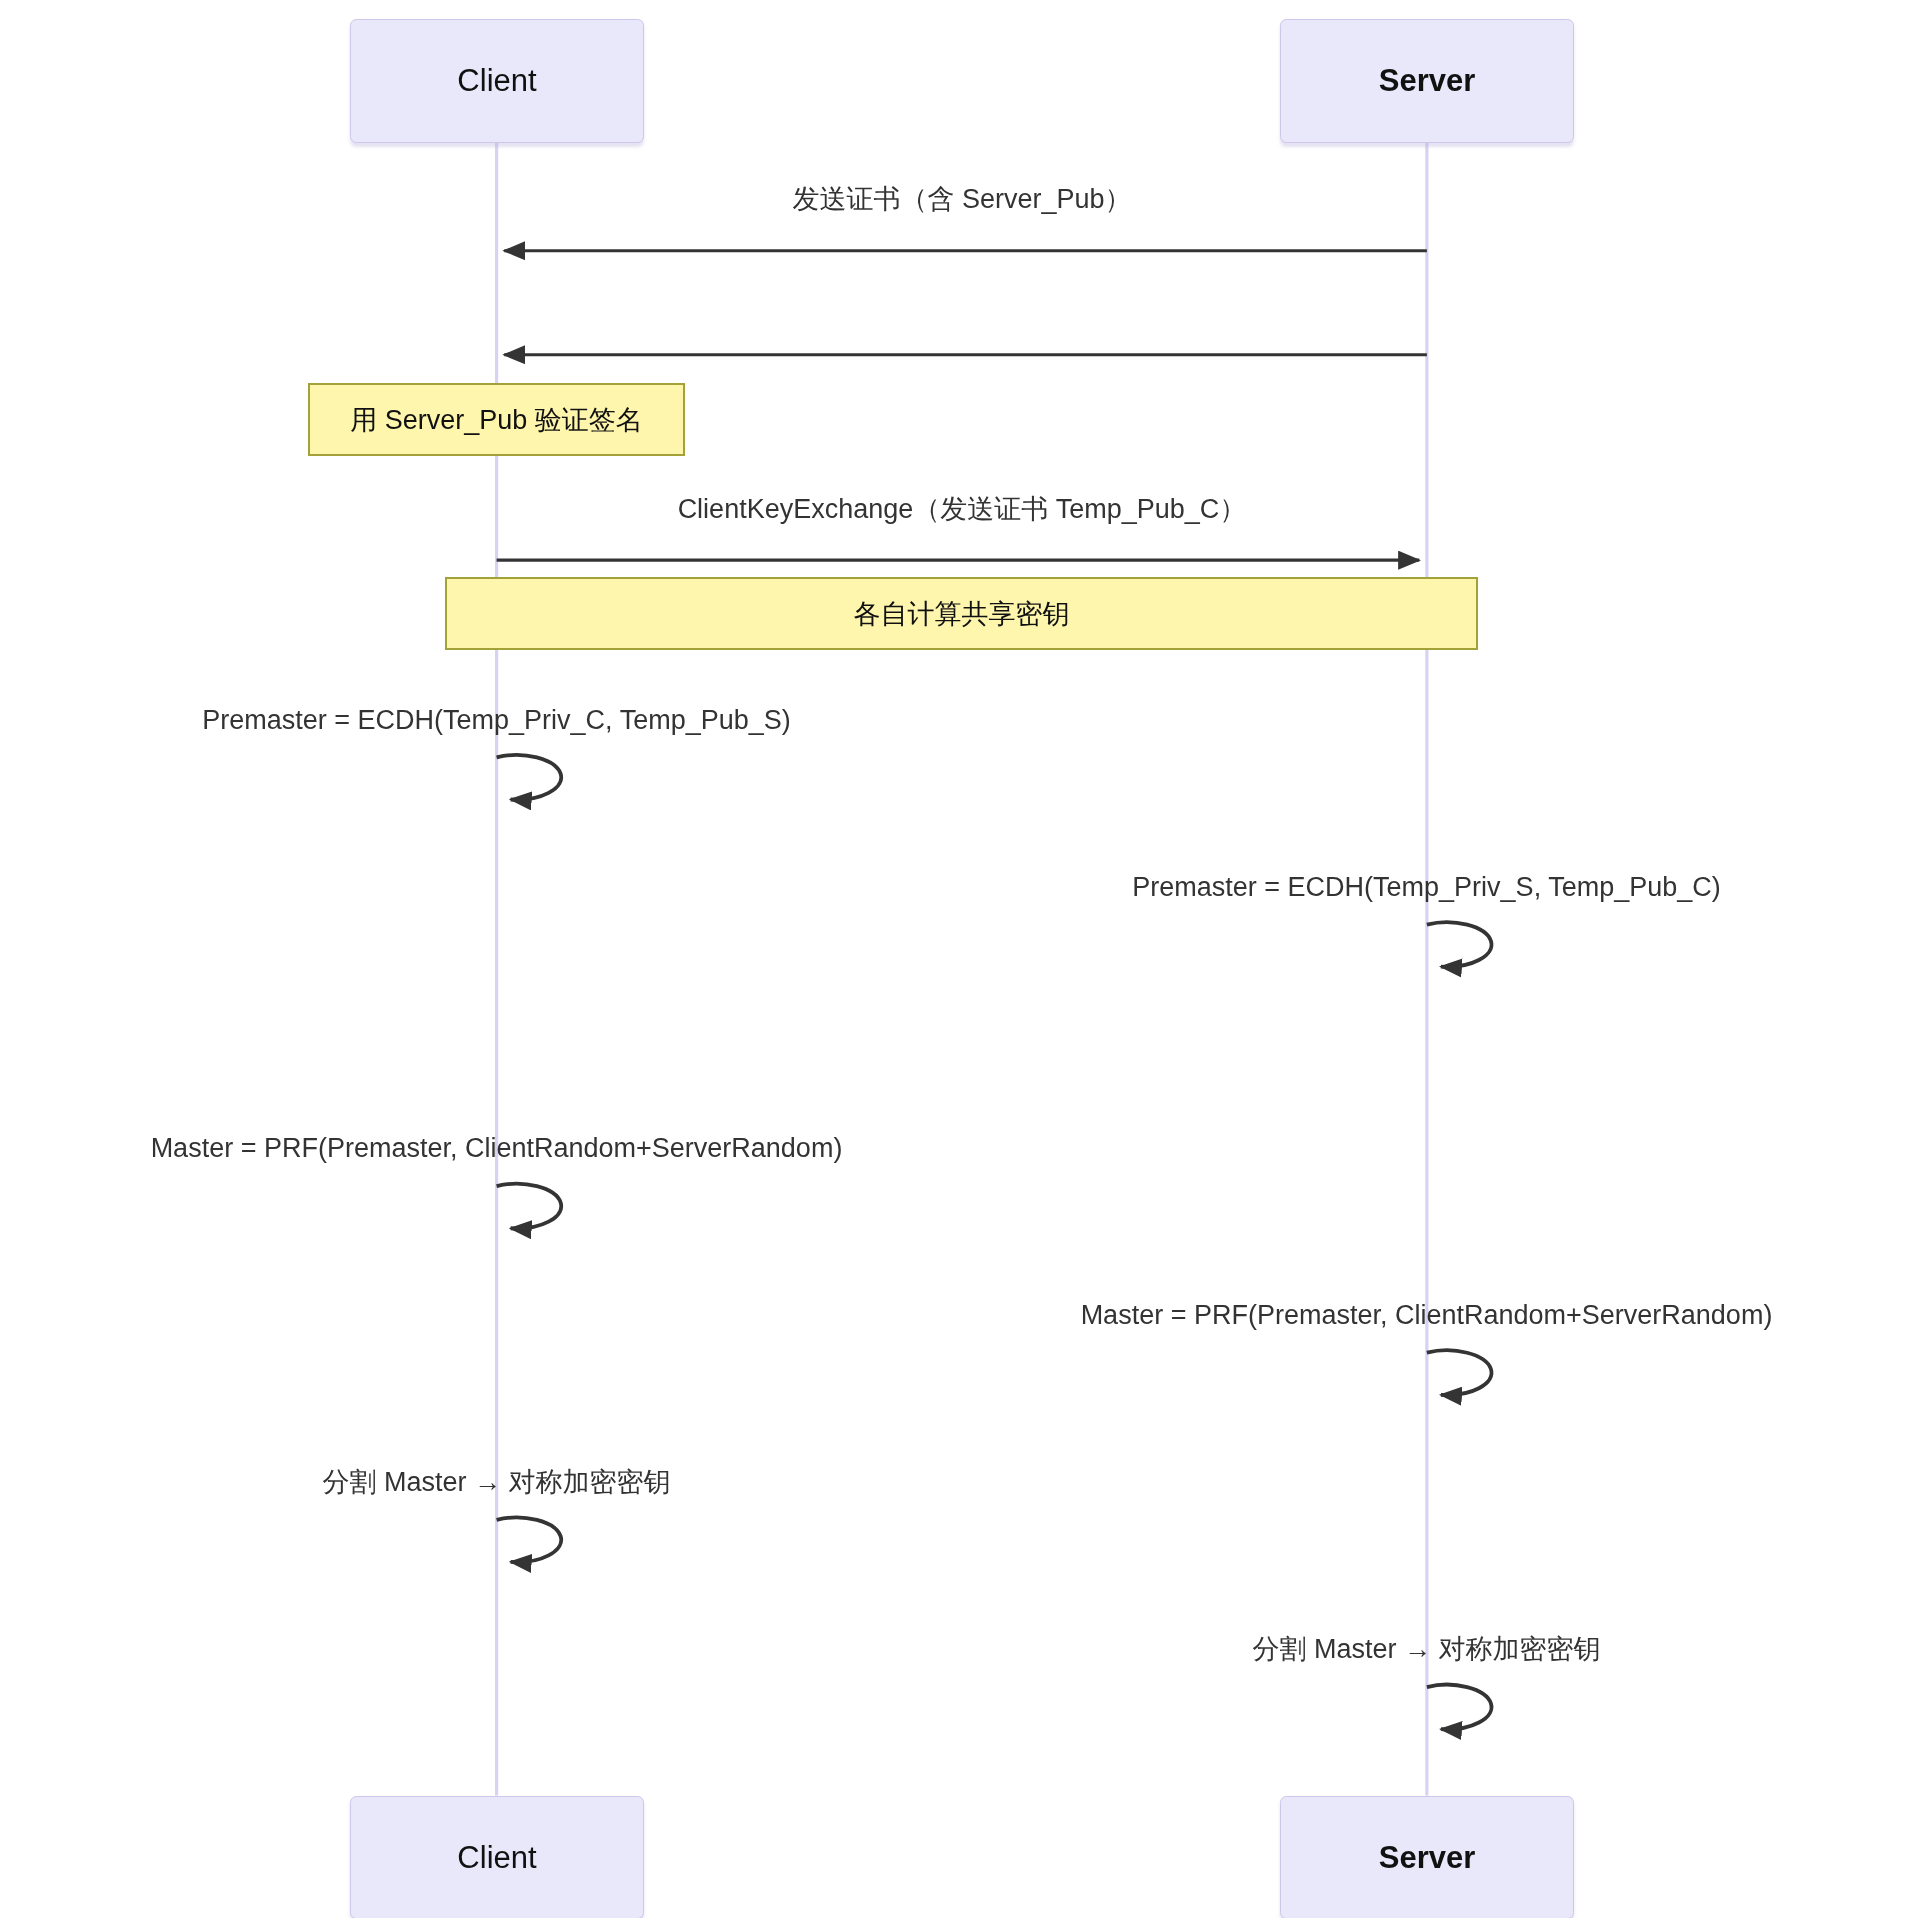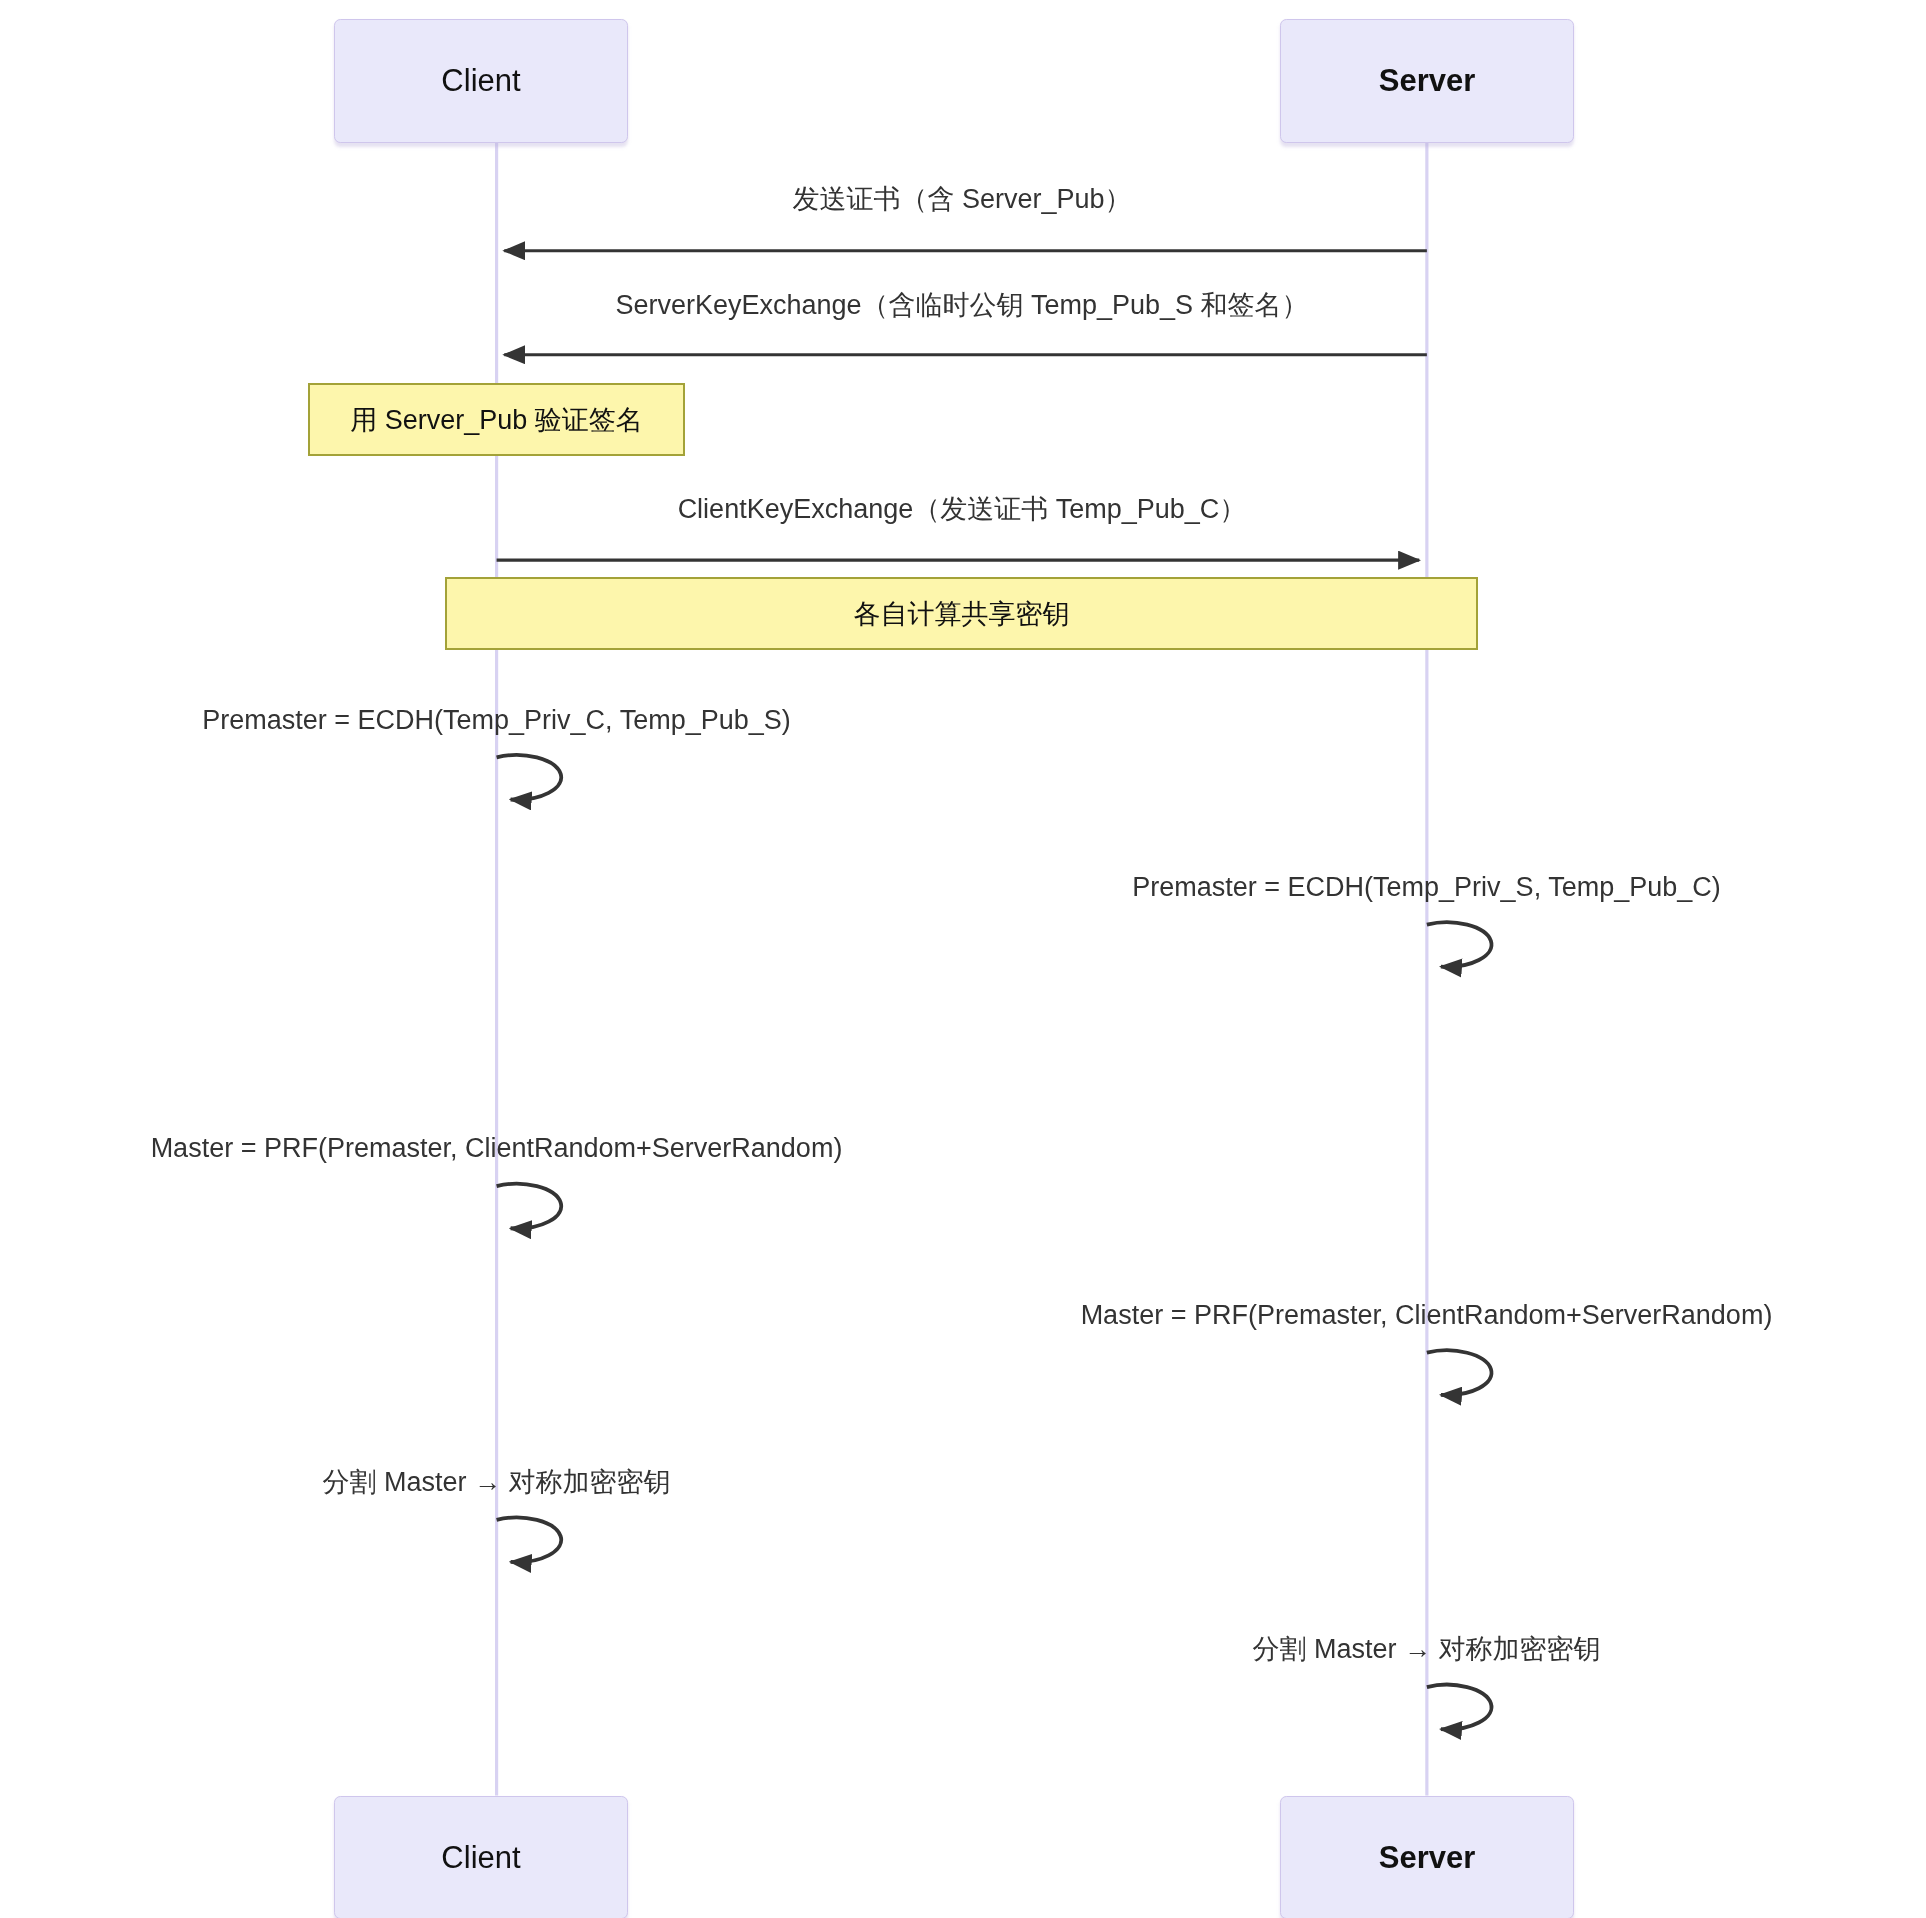--- a/index.html
+++ b/index.html
@@ -13,21 +13,21 @@
   .layer{position:absolute;left:0;top:0;width:1926px;height:1918px;}
 
   .actor{
     position:absolute;width:294px;display:flex;align-items:center;justify-content:center;
     background:var(--actor-fill);border:1.9px solid var(--actor-border);border-radius:6.4px;
     font-size:31px;color:var(--label-text);box-shadow:0 3.8px 3.2px rgba(180,170,215,0.35);
     box-sizing:border-box;
   }
   .actor.top{top:19px;height:124px;}
   .actor.bottom{top:1796px;height:123px;}
-  .actor.client{left:334px;}
+  .actor.client{left:350px;}
   .actor.server{left:1280px;font-weight:bold;}
 
   .msg{
     position:absolute;left:324px;width:1276px;text-align:center;
     font-size:27px;line-height:27px;color:var(--message-text);white-space:nowrap;
   }
   .selfmsg{
     position:absolute;width:1021px;text-align:center;
     font-size:27px;line-height:27px;color:var(--message-text);white-space:nowrap;
   }
@@ -73,21 +73,20 @@
     <path class="loop" d="M 778 2382 A 70 35 0 1 1 800 2448" marker-end="url(#head)"></path>
     <path class="loop" d="M 2236 2644 A 70 35 0 1 1 2258 2710" marker-end="url(#head)"></path>
   </svg>
 
   <div class="actor top client">Client</div>
   <div class="actor top server">Server</div>
   <div class="actor bottom client">Client</div>
   <div class="actor bottom server">Server</div>
 
   <div class="msg" style="top:186px">发送证书（含 Server_Pub）</div>
-  <div class="msg" style="top:292px">ServerKeyExchange（含临时公钥 Temp_Pub_S 和签名）</div>
   <div class="msg" style="top:496px">ClientKeyExchange（发送证书 Temp_Pub_C）</div>
 
   <div class="note over-client">用 Server_Pub 验证签名</div>
   <div class="note wide" style="top:577px">各自计算共享密钥</div>
 
   <div class="selfmsg client" style="top:707px">Premaster = ECDH(Temp_Priv_C, Temp_Pub_S)</div>
   <div class="selfmsg server" style="top:874px">Premaster = ECDH(Temp_Priv_S, Temp_Pub_C)</div>
   <div class="selfmsg client" style="top:1135px">Master = PRF(Premaster, ClientRandom+ServerRandom)</div>
   <div class="selfmsg server" style="top:1302px">Master = PRF(Premaster, ClientRandom+ServerRandom)</div>
   <div class="selfmsg client" style="top:1469px">分割 Master → 对称加密密钥</div>

